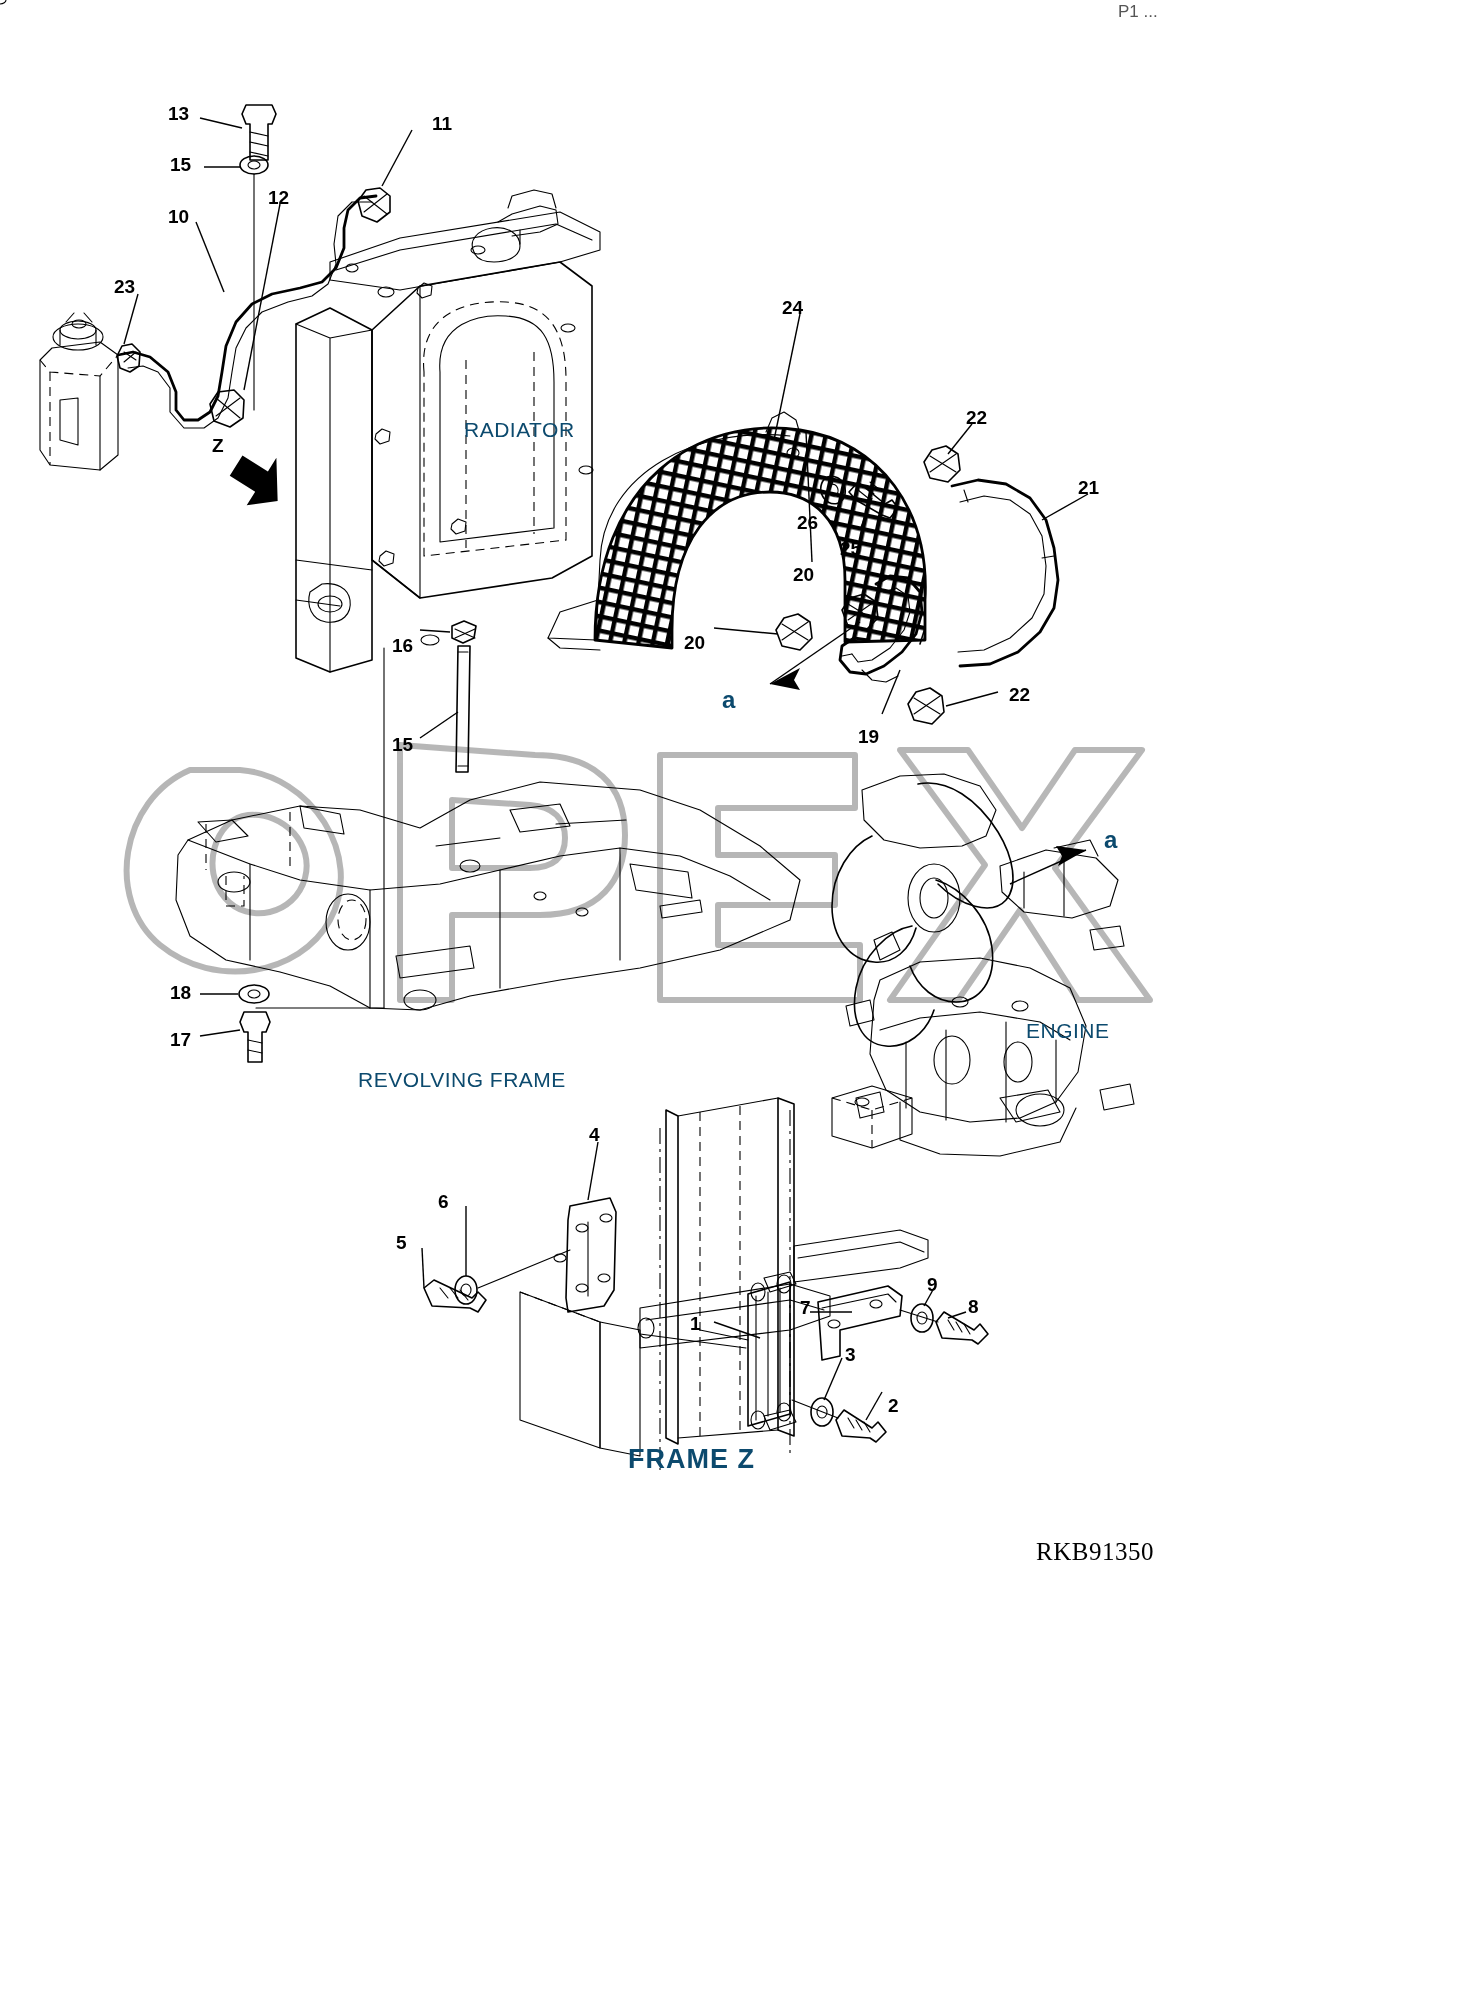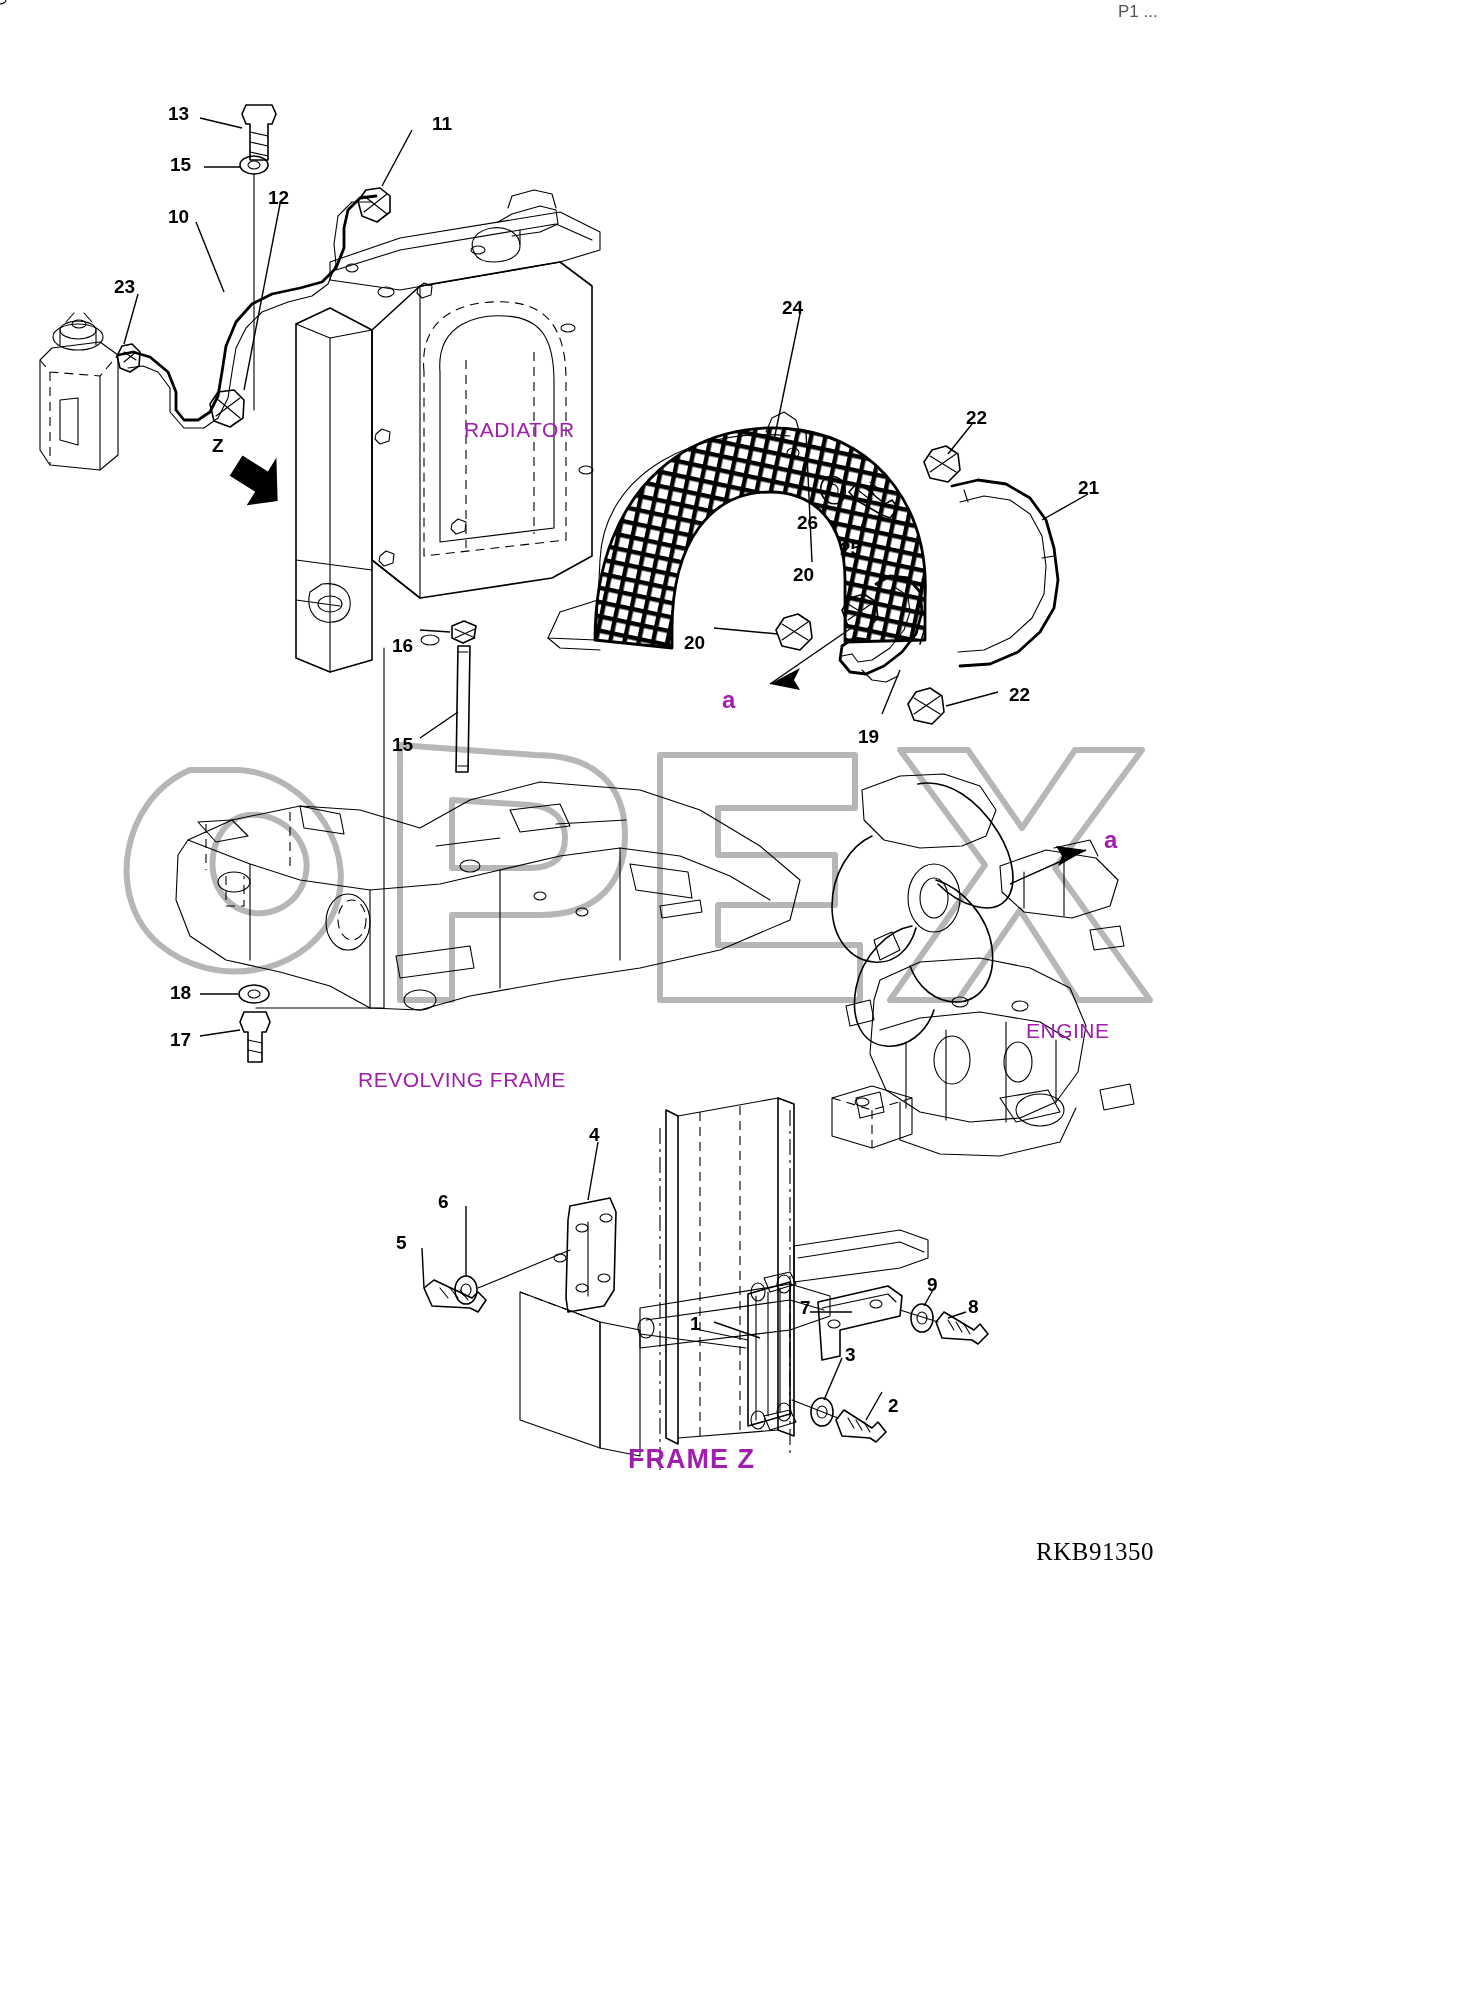--- a/index.html
+++ b/index.html
@@ -1,20 +1,20 @@
 <!DOCTYPE html>
 <html><head>
 <meta charset="utf-8">
 <style>
   html,body{margin:0;padding:0;background:#fff;}
   body{font-family:"Liberation Sans",sans-serif;}
   #sheet{position:relative;width:1477px;height:2008px;background:#ffffff;overflow:hidden;}
   #art{position:absolute;left:0;top:0;width:1477px;height:2008px;}
   .num{position:absolute;font-family:"Liberation Sans",sans-serif;font-weight:bold;font-size:19px;color:#000;line-height:1;white-space:nowrap;}
-  .lbl{position:absolute;font-family:"Liberation Sans",sans-serif;font-size:21px;color:#a21caf;letter-spacing:.5px;white-space:nowrap;}
+  .lbl{position:absolute;font-family:"Liberation Sans",sans-serif;font-size:21px;color:#0c4a6e;letter-spacing:.5px;white-space:nowrap;}
   .lbl.bold{font-weight:bold;font-size:27px;letter-spacing:1px;}
   .code{position:absolute;font-family:Liberation Serif, serif;font-size:25px;color:#000;letter-spacing:.5px;}
   .tiny{position:absolute;font-family:"Liberation Sans",sans-serif;font-size:17px;color:#555;}
 </style>
 </head>
 <body>
 
 <div id="sheet">
 
   <svg id="art" viewBox="0 0 1477 2008">

